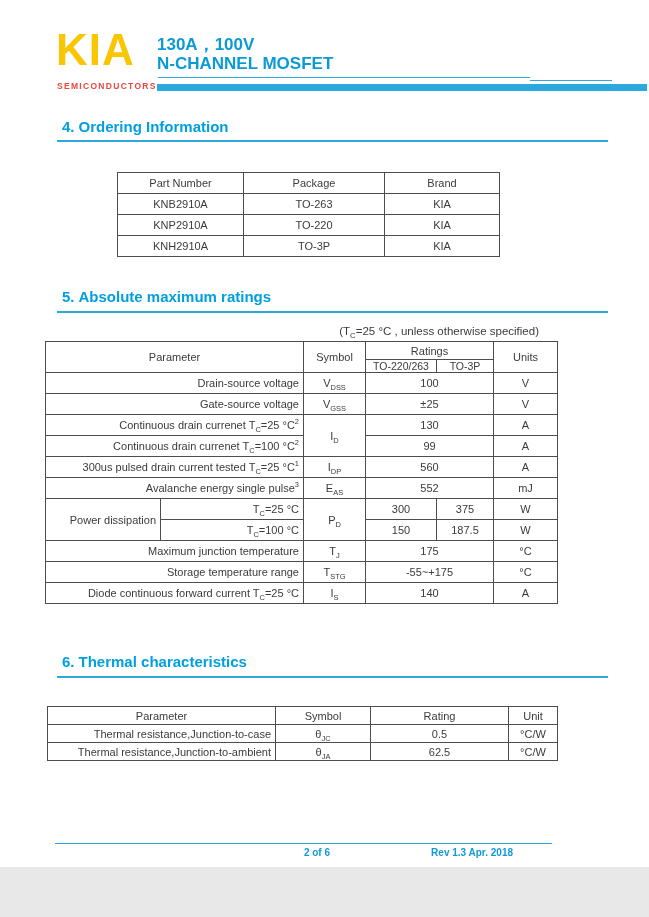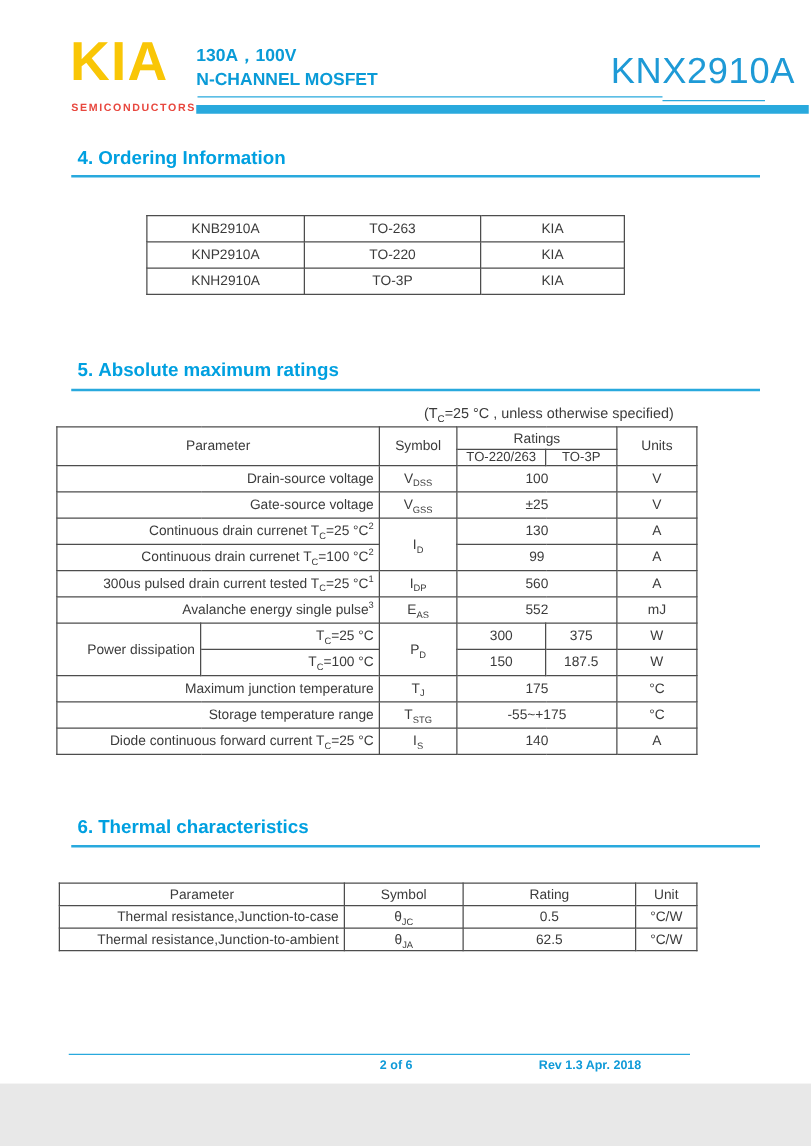--- a/index.html
+++ b/index.html
@@ -18,21 +18,21 @@
     font-size:44px;font-weight:700;letter-spacing:1px;
     color:#f9c606;line-height:48px;
   }
   .logo-sub{
     position:absolute;left:57px;top:81px;
     font-size:8.5px;font-weight:700;letter-spacing:1.3px;
     color:#e8483f;
   }
   .subtitle{
     position:absolute;left:157px;top:35px;
-    font-size:14px;font-weight:700;line-height:19px;
+    font-size:17px;font-weight:700;line-height:19px;
     color:#0a9bd7;
   }
   .part-number{
     position:absolute;top:41px;right:13px;
     font-size:29px;font-weight:400;letter-spacing:.5px;
     color:#1e9ad6;
   }
   .rule-thin-1{position:absolute;left:158px;top:77px;width:372px;height:1px;background:#29a9dd;}
   .rule-thin-2{position:absolute;left:530px;top:80px;width:82px;height:1px;background:#29a9dd;}
   .rule-thick{position:absolute;left:157px;top:84px;width:490px;height:7px;background:#29a9dd;}
@@ -87,36 +87,40 @@
 <body>
 
 <div class="page">
 
   <div class="kia-logo">KIA</div>
   <div class="logo-sub">SEMICONDUCTORS</div>
   <div class="subtitle">
     <div>130A，100V</div>
     <div>N-CHANNEL MOSFET</div>
   </div>
-  <div class="part-number">KNX2910A</div>
   <div class="rule-thin-1"></div>
   <div class="rule-thin-2"></div>
   <div class="rule-thick"></div>
 
   <div class="sec-heading" id="sec4-heading">
     <span class="num">4.</span><span class="ttl">Ordering Information</span>
   </div>
   <div class="sec-rule" id="sec4-rule"></div>
   <table class="dtable" id="ordering-table">
     <colgroup>
         <col style="width:126px">
         <col style="width:141px">
         <col style="width:115px">
       </colgroup>
     <tbody>
+        <tr class="mainhead">
+          <td>Part Number</td>
+          <td>Package</td>
+          <td>Brand</td>
+        </tr>
         <tr>
           <td>KNB2910A</td>
           <td>TO-263</td>
           <td>KIA</td>
         </tr>
         <tr>
           <td>KNP2910A</td>
           <td>TO-220</td>
           <td>KIA</td>
         </tr>

